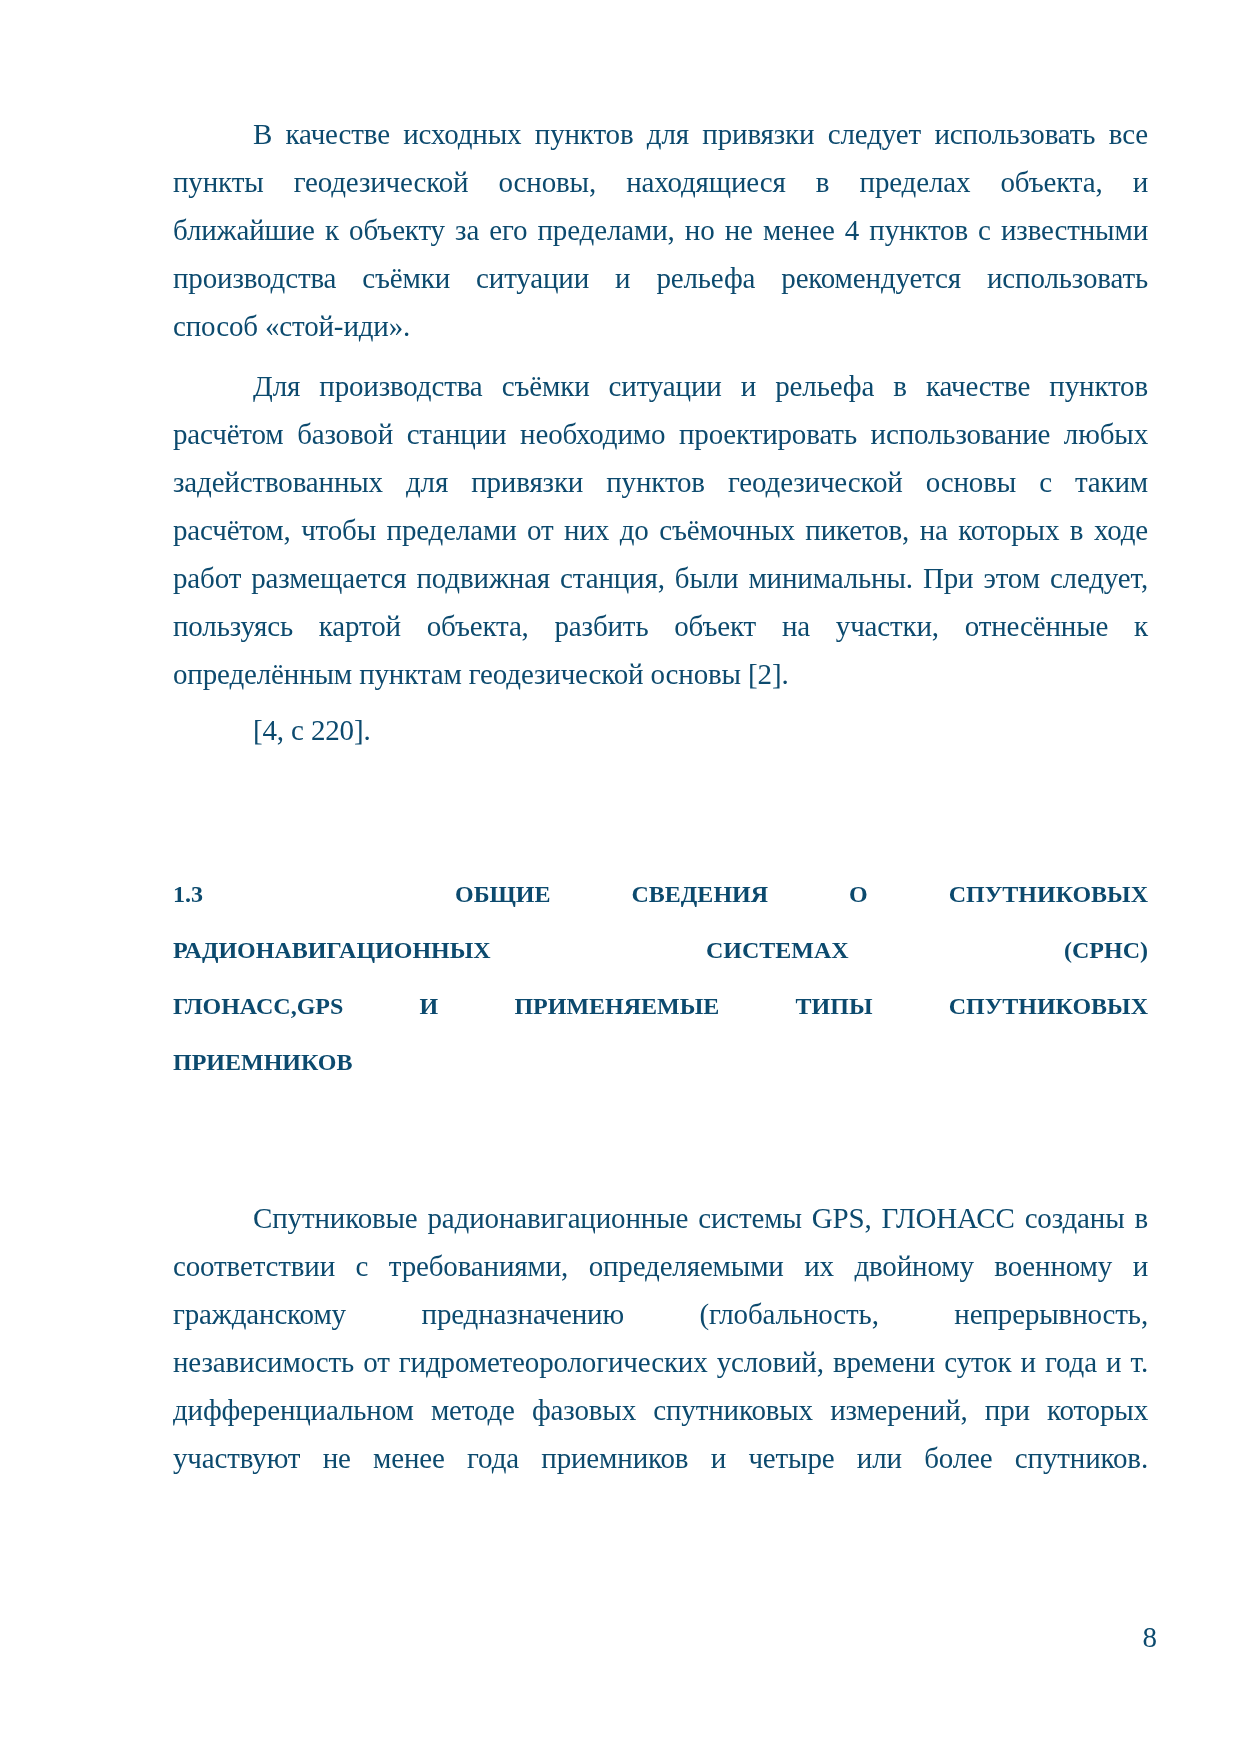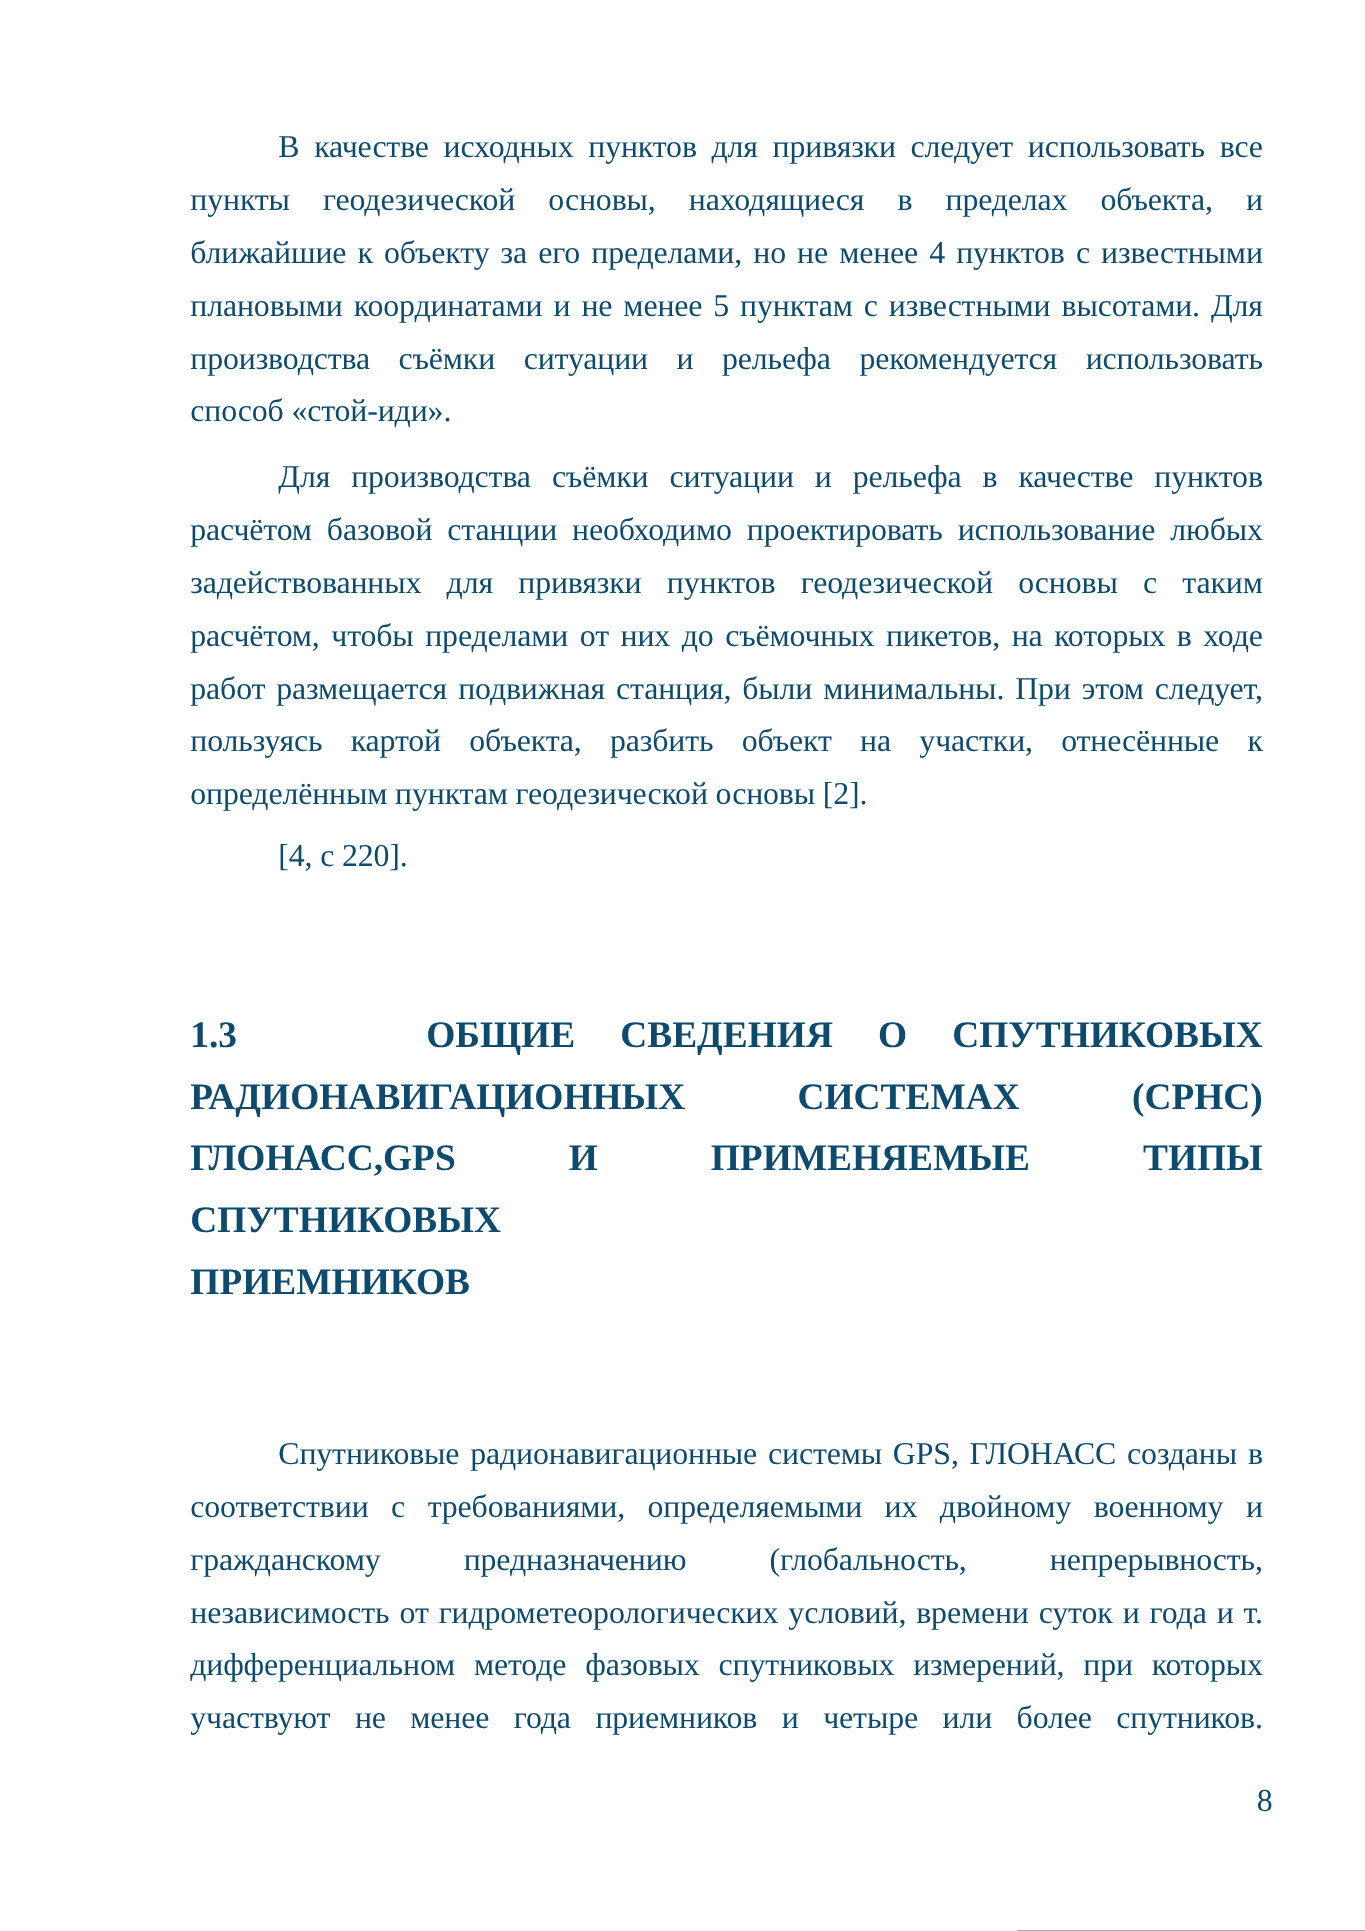--- a/index.html
+++ b/index.html
@@ -18,21 +18,21 @@
     top: 110px;
     width: 975px;
   }
   .block { margin: 0; }
   .block.type-body {
     font-size: 29px;
     line-height: 48px;
     letter-spacing: -0.15px;
   }
   .block.type-heading {
-    font-size: 34px;
+    font-size: 24px;
     line-height: 56px;
     font-weight: bold;
   }
   .block-1 { margin-top: 12px; }
   .block-2 { margin-top: 8px; }
   .block-3 { margin-top: 112px; }
   .block-4 { margin-top: 104px; line-height: 50px; }
   .line {
     text-align: justify;
     text-align-last: justify;
@@ -57,21 +57,20 @@
 </style>
 </head>
 <body>
 
 <div class="page">
   <div class="content" id="doc-content">
       <div class="block type-body block-0">
         <div class="line indent">В качестве исходных пунктов для привязки следует использовать все</div>
         <div class="line">пункты геодезической основы, находящиеся в пределах объекта, и</div>
         <div class="line">ближайшие к объекту за его пределами, но не менее 4 пунктов с известными</div>
-        <div class="line">плановыми координатами и не менее 5 пунктам с известными высотами. Для</div>
         <div class="line">производства съёмки ситуации и рельефа рекомендуется использовать</div>
         <div class="line lastline">способ «стой-иди».</div>
       </div>
       <div class="block type-body block-1">
         <div class="line indent">Для производства съёмки ситуации и рельефа в качестве пунктов</div>
         <div class="line">расчётом базовой станции необходимо проектировать использование любых</div>
         <div class="line">задействованных для привязки пунктов геодезической основы с таким</div>
         <div class="line">расчётом, чтобы пределами от них до съёмочных пикетов, на которых в ходе</div>
         <div class="line">работ размещается подвижная станция, были минимальны. При этом следует,</div>
         <div class="line">пользуясь картой объекта, разбить объект на участки, отнесённые к</div>

